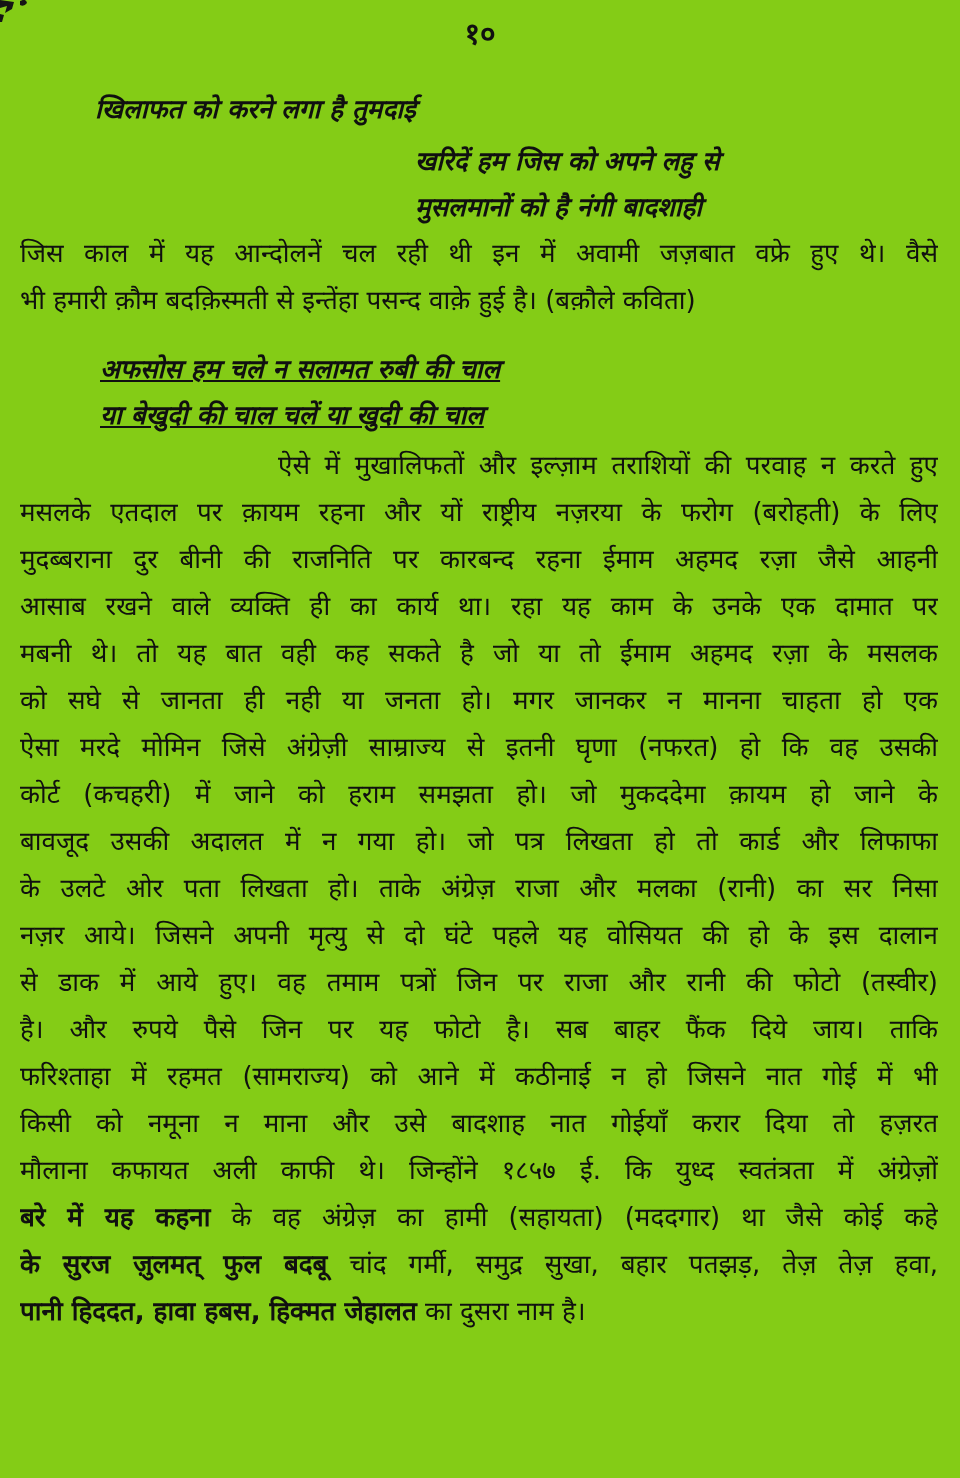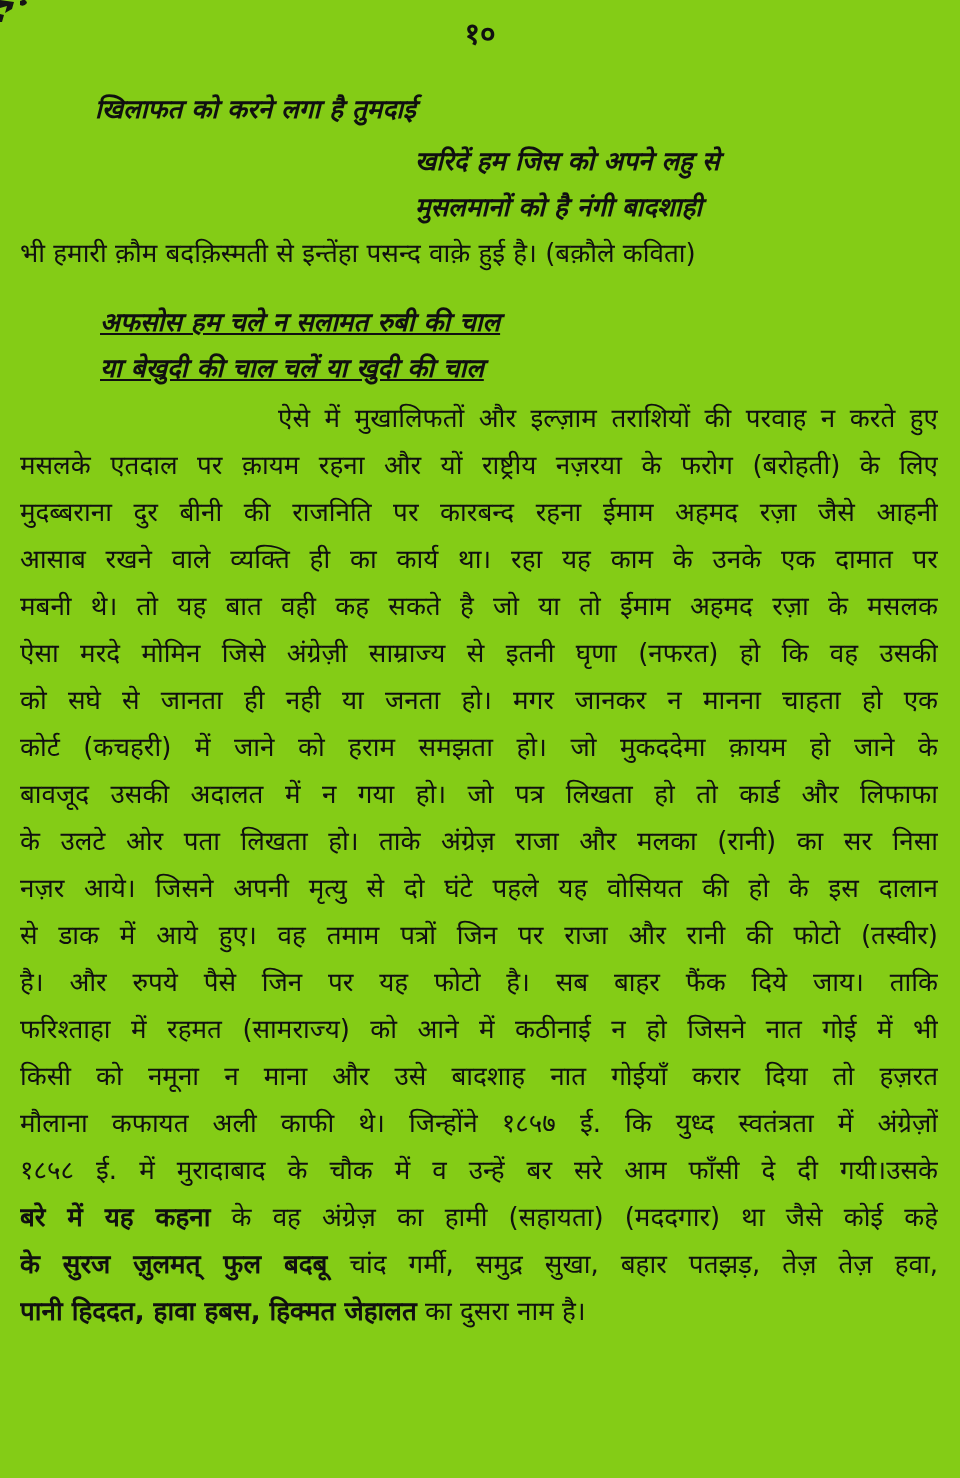--- a/index.html
+++ b/index.html
@@ -71,46 +71,46 @@
   <div class="couplet couplet-top">
     <div class="vline">खिलाफत को करने लगा है तुमदाई</div>
   </div>
 
   <div class="couplet couplet-right">
     <div class="vline">खरिदें हम जिस को अपने लहु से</div>
     <div class="vline">मुसलमानों को है नंगी बादशाही</div>
   </div>
 
   <div class="para para-1">
+    <div class="line j">जिस काल में यह आन्दोलनें चल रही थी इन में अवामी जज़बात वफ्रे हुए थे। वैसे</div>
     <div class="line j short">भी हमारी क़ौम बदक़िस्मती से इन्तेंहा पसन्द वाक़े हुई है। (बक़ौले कविता)</div>
   </div>
 
   <div class="couplet couplet-mid">
     <div class="vline">अफसोस हम चले न सलामत रुबी की चाल</div>
     <div class="vline">या बेखुदी की चाल चलें या खुदी की चाल</div>
   </div>
 
   <div class="para para-2">
     <div class="line j indent">ऐसे में मुखालिफतों और इल्ज़ाम तराशियों की परवाह न करते हुए</div>
     <div class="line j">मसलके एतदाल पर क़ायम रहना और यों राष्ट्रीय नज़रया के फरोग (बरोहती) के लिए</div>
     <div class="line j">मुदब्बराना दुर बीनी की राजनिति पर कारबन्द रहना ईमाम अहमद रज़ा जैसे आहनी</div>
     <div class="line j">आसाब रखने वाले व्यक्ति ही का कार्य था। रहा यह काम के उनके एक दामात पर</div>
     <div class="line j">मबनी थे। तो यह बात वही कह सकते है जो या तो ईमाम अहमद रज़ा के मसलक</div>
+    <div class="line j">को सघे से जानता ही नही या जनता हो। मगर जानकर न मानना चाहता हो एक</div>
     <div class="line j">ऐसा मरदे मोमिन जिसे अंग्रेज़ी साम्राज्य से इतनी घृणा (नफरत) हो कि वह उसकी</div>
-    <div class="line j">को सघे से जानता ही नही या जनता हो। मगर जानकर न मानना चाहता हो एक</div>
     <div class="line j">कोर्ट (कचहरी) में जाने को हराम समझता हो। जो मुकददेमा क़ायम हो जाने के</div>
     <div class="line j">बावजूद उसकी अदालत में न गया हो। जो पत्र लिखता हो तो कार्ड और लिफाफा</div>
     <div class="line j">के उलटे ओर पता लिखता हो। ताके अंग्रेज़ राजा और मलका (रानी) का सर निसा</div>
     <div class="line j">नज़र आये। जिसने अपनी मृत्यु से दो घंटे पहले यह वोसियत की हो के इस दालान</div>
     <div class="line j">से डाक में आये हुए। वह तमाम पत्रों जिन पर राजा और रानी की फोटो (तस्वीर)</div>
     <div class="line j">है। और रुपये पैसे जिन पर यह फोटो है। सब बाहर फैंक दिये जाय। ताकि</div>
     <div class="line j">फरिश्ताहा में रहमत (सामराज्य) को आने में कठीनाई न हो जिसने नात गोई में भी</div>
     <div class="line j">किसी को नमूना न माना और उसे बादशाह नात गोईयाँ करार दिया तो हज़रत</div>
     <div class="line j">मौलाना कफायत अली काफी थे। जिन्होंने १८५७ ई. कि युध्द स्वतंत्रता में अंग्रेज़ों</div>
-    <div class="line j">१८५८ ई. में मुरादाबाद के चौक में व उन्हें बर सरे आम फाँसी दे दी गयी।उसके</div>
 
     <div class="line j"><span class="lead-bold">बरे में यह कहना</span><span> के वह अंग्रेज़ का हामी (सहायता) (मददगार) था जैसे कोई कहे</span></div>
 
     <div class="line j"><span class="lead-bold">के सुरज ज़ुलमत् फुल बदबू</span><span> चांद गर्मी, समुद्र सुखा, बहार पतझड़, तेज़ तेज़ हवा,</span></div>
 
     <div class="line j short"><span class="lead-bold">पानी हिददत, हावा हबस, हिक्मत जेहालत</span><span> का दुसरा नाम है।</span></div>
   </div>
 
 </div>
 

